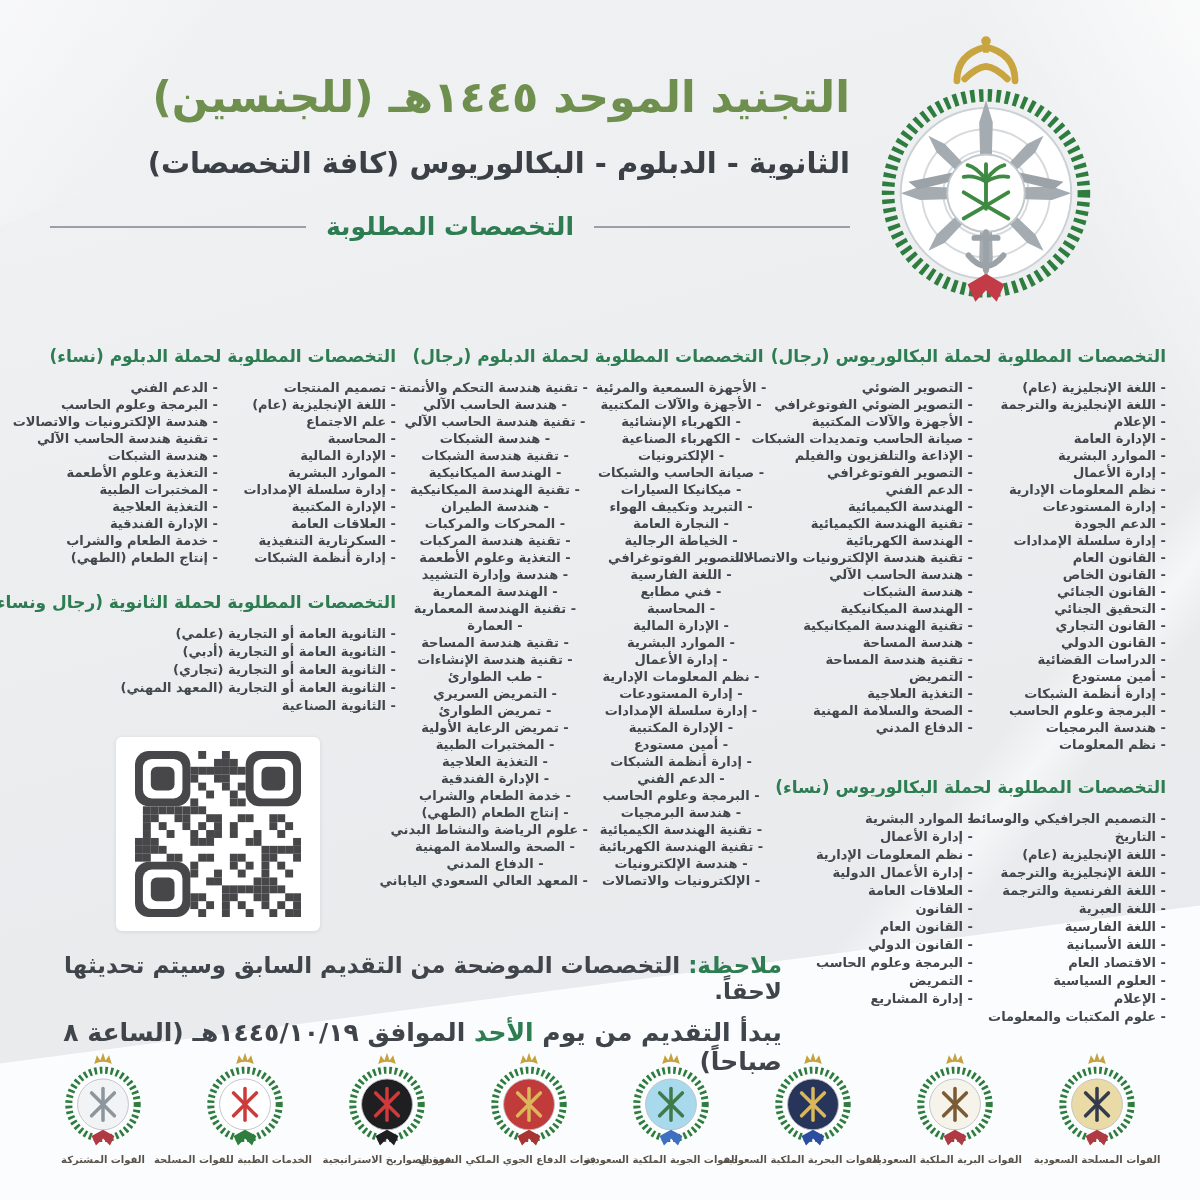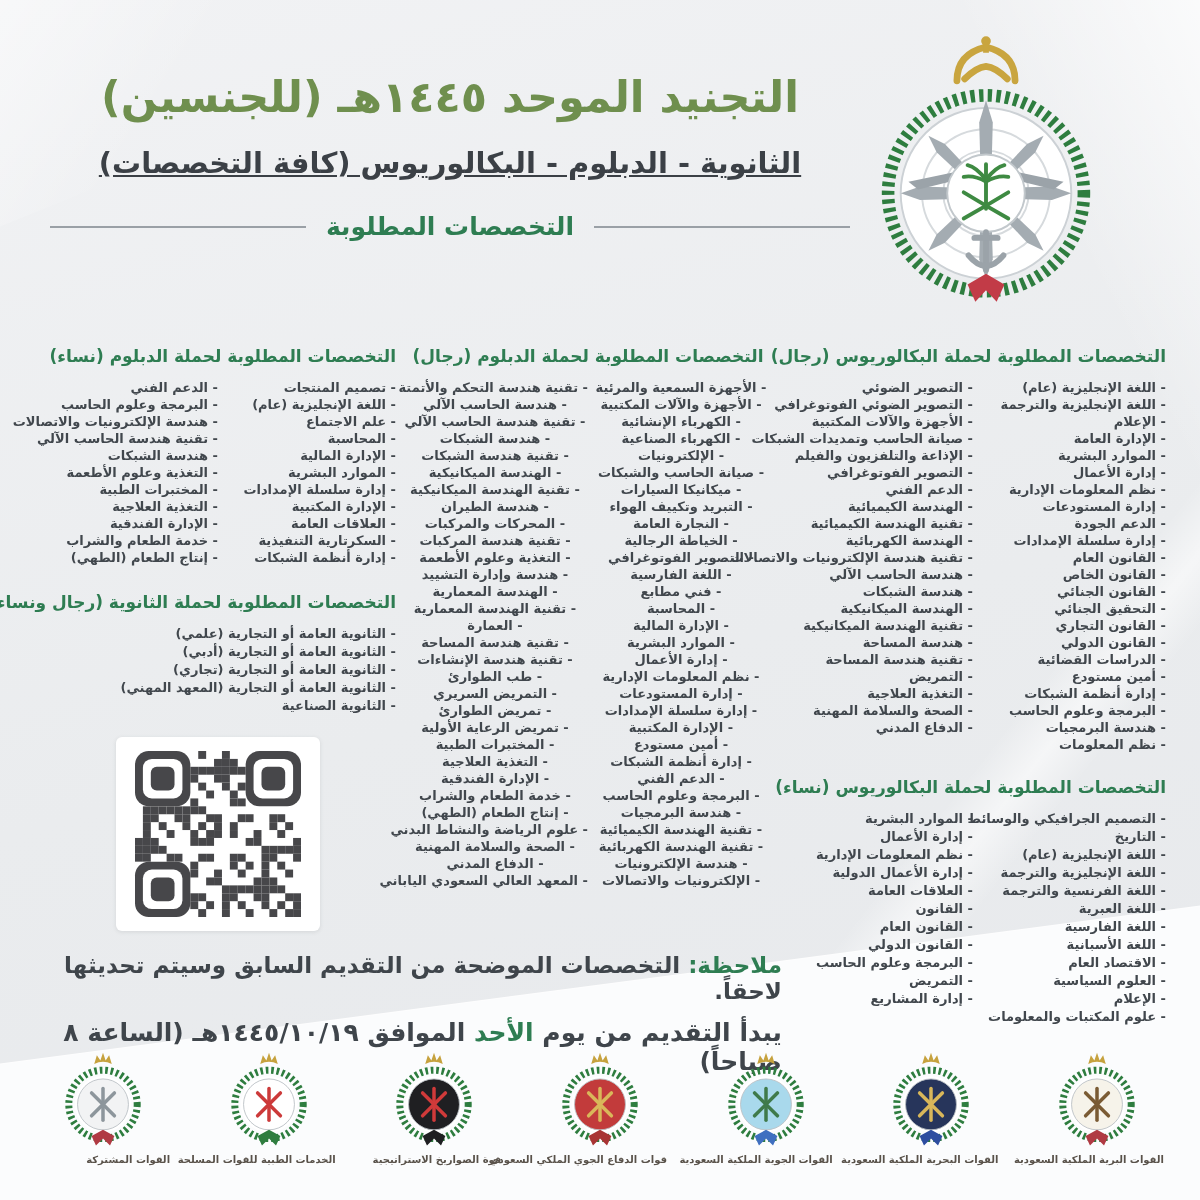--- a/index.html
+++ b/index.html
@@ -18,23 +18,23 @@
     background:linear-gradient(145deg,rgba(255,255,255,.8),rgba(255,255,255,0) 70%);
     transform:rotate(-22deg);}
   .swoosh-mid{top:240px;right:140px;width:90px;height:1100px;
     background:linear-gradient(90deg,rgba(255,255,255,0),rgba(255,255,255,.55),rgba(255,255,255,0));
     transform:rotate(38deg);}
   .swoosh-bottom{left:-80px;top:1075px;width:1600px;height:500px;background:#fbfcfd;
     transform:rotate(-7.5deg);transform-origin:left top;box-shadow:0 -1px 0 rgba(255,255,255,.9);}
 
   
   .emblem{position:absolute;top:28px;right:88px;width:252px;height:286px;}
-  .titles{position:absolute;top:72px;right:350px;width:800px;left:50px;text-align:center;}
+  .titles{position:absolute;top:72px;right:350px;width:800px;left:50px;text-align:right;}
   .main-title{margin:0;font-size:43px;font-weight:bold;color:#6f8f4e;letter-spacing:-1px;}
-  .sub-title{margin:24px 0 0;font-size:29px;font-weight:bold;color:#3b4046;text-decoration:underline;}
+  .sub-title{margin:24px 0 0;font-size:29px;font-weight:bold;color:#3b4046;}
   .rule-title{display:flex;align-items:center;gap:20px;margin-top:32px;}
   .rule-title .line{flex:1;height:2px;background:#9aa0a6;}
   .rule-title .txt{font-size:25px;font-weight:bold;color:#2e7d52;white-space:nowrap;}
 
   
   .columns{position:absolute;top:346px;right:34px;width:1132px;display:flex;gap:6px;}
   .col{flex:0 0 auto;}
   .col-1{width:386px;}
   .col-2{width:372px;text-align:center;}
   .col-3{width:356px;}
@@ -52,21 +52,21 @@
 
   
   .note{position:absolute;top:952px;right:418px;width:722px;text-align:right;}
   .note-line1{font-size:23px;font-weight:bold;color:#3f454b;}
   .note-line2{margin-top:14px;font-size:25px;font-weight:bold;color:#3f454b;}
   .green{color:#2e7d52;}
 
   
   .logos{position:absolute;top:1050px;right:36px;left:36px;display:flex;
     justify-content:space-between;align-items:flex-start;}
-  .logo{width:134px;text-align:right;}
+  .logo{width:134px;text-align:center;}
   .logo .badge{width:88px;height:100px;margin:0 auto;display:block;}
   .logo-caption{margin-top:4px;font-size:10px;font-weight:bold;color:#59524a;white-space:nowrap;}
 
   
   .v-armed  {--c1:#e9daa6;--c2:#333a4e;--c3:#b03a43;}
   .v-land   {--c1:#f6f3ea;--c2:#7a5b34;--c3:#b03a43;}
   .v-navy   {--c1:#27355b;--c2:#d9b75a;--c3:#2d4da0;}
   .v-air    {--c1:#a9d9ec;--c2:#3f7a4a;--c3:#3f6fc0;}
   .v-airdef {--c1:#c23b3b;--c2:#d9b75a;--c3:#a93434;}
   .v-missile{--c1:#1f1f22;--c2:#d03a3a;--c3:#1f1f22;}
@@ -546,20 +546,26 @@
     <div class="note-line1">
       <span class="green">ملاحظة:</span><span> التخصصات الموضحة من التقديم السابق وسيتم تحديثها لاحقاً.</span>
     </div>
     <div class="note-line2">
       <span>يبدأ التقديم من يوم </span><span class="green">الأحد</span><span> الموافق ١٤٤٥/١٠/١٩هـ (الساعة ٨ صباحاً)</span>
     </div>
   </div>
 
   <div class="logos">
     <div class="logo">
+      <svg class="badge v-armed">
+          <use href="#badge-symbol"></use>
+        </svg>
+      <div class="logo-caption">القوات المسلحة السعودية</div>
+    </div>
+    <div class="logo">
       <svg class="badge v-land">
           <use href="#badge-symbol"></use>
         </svg>
       <div class="logo-caption">القوات البرية الملكية السعودية</div>
     </div>
     <div class="logo">
       <svg class="badge v-navy">
           <use href="#badge-symbol"></use>
         </svg>
       <div class="logo-caption">القوات البحرية الملكية السعودية</div>

